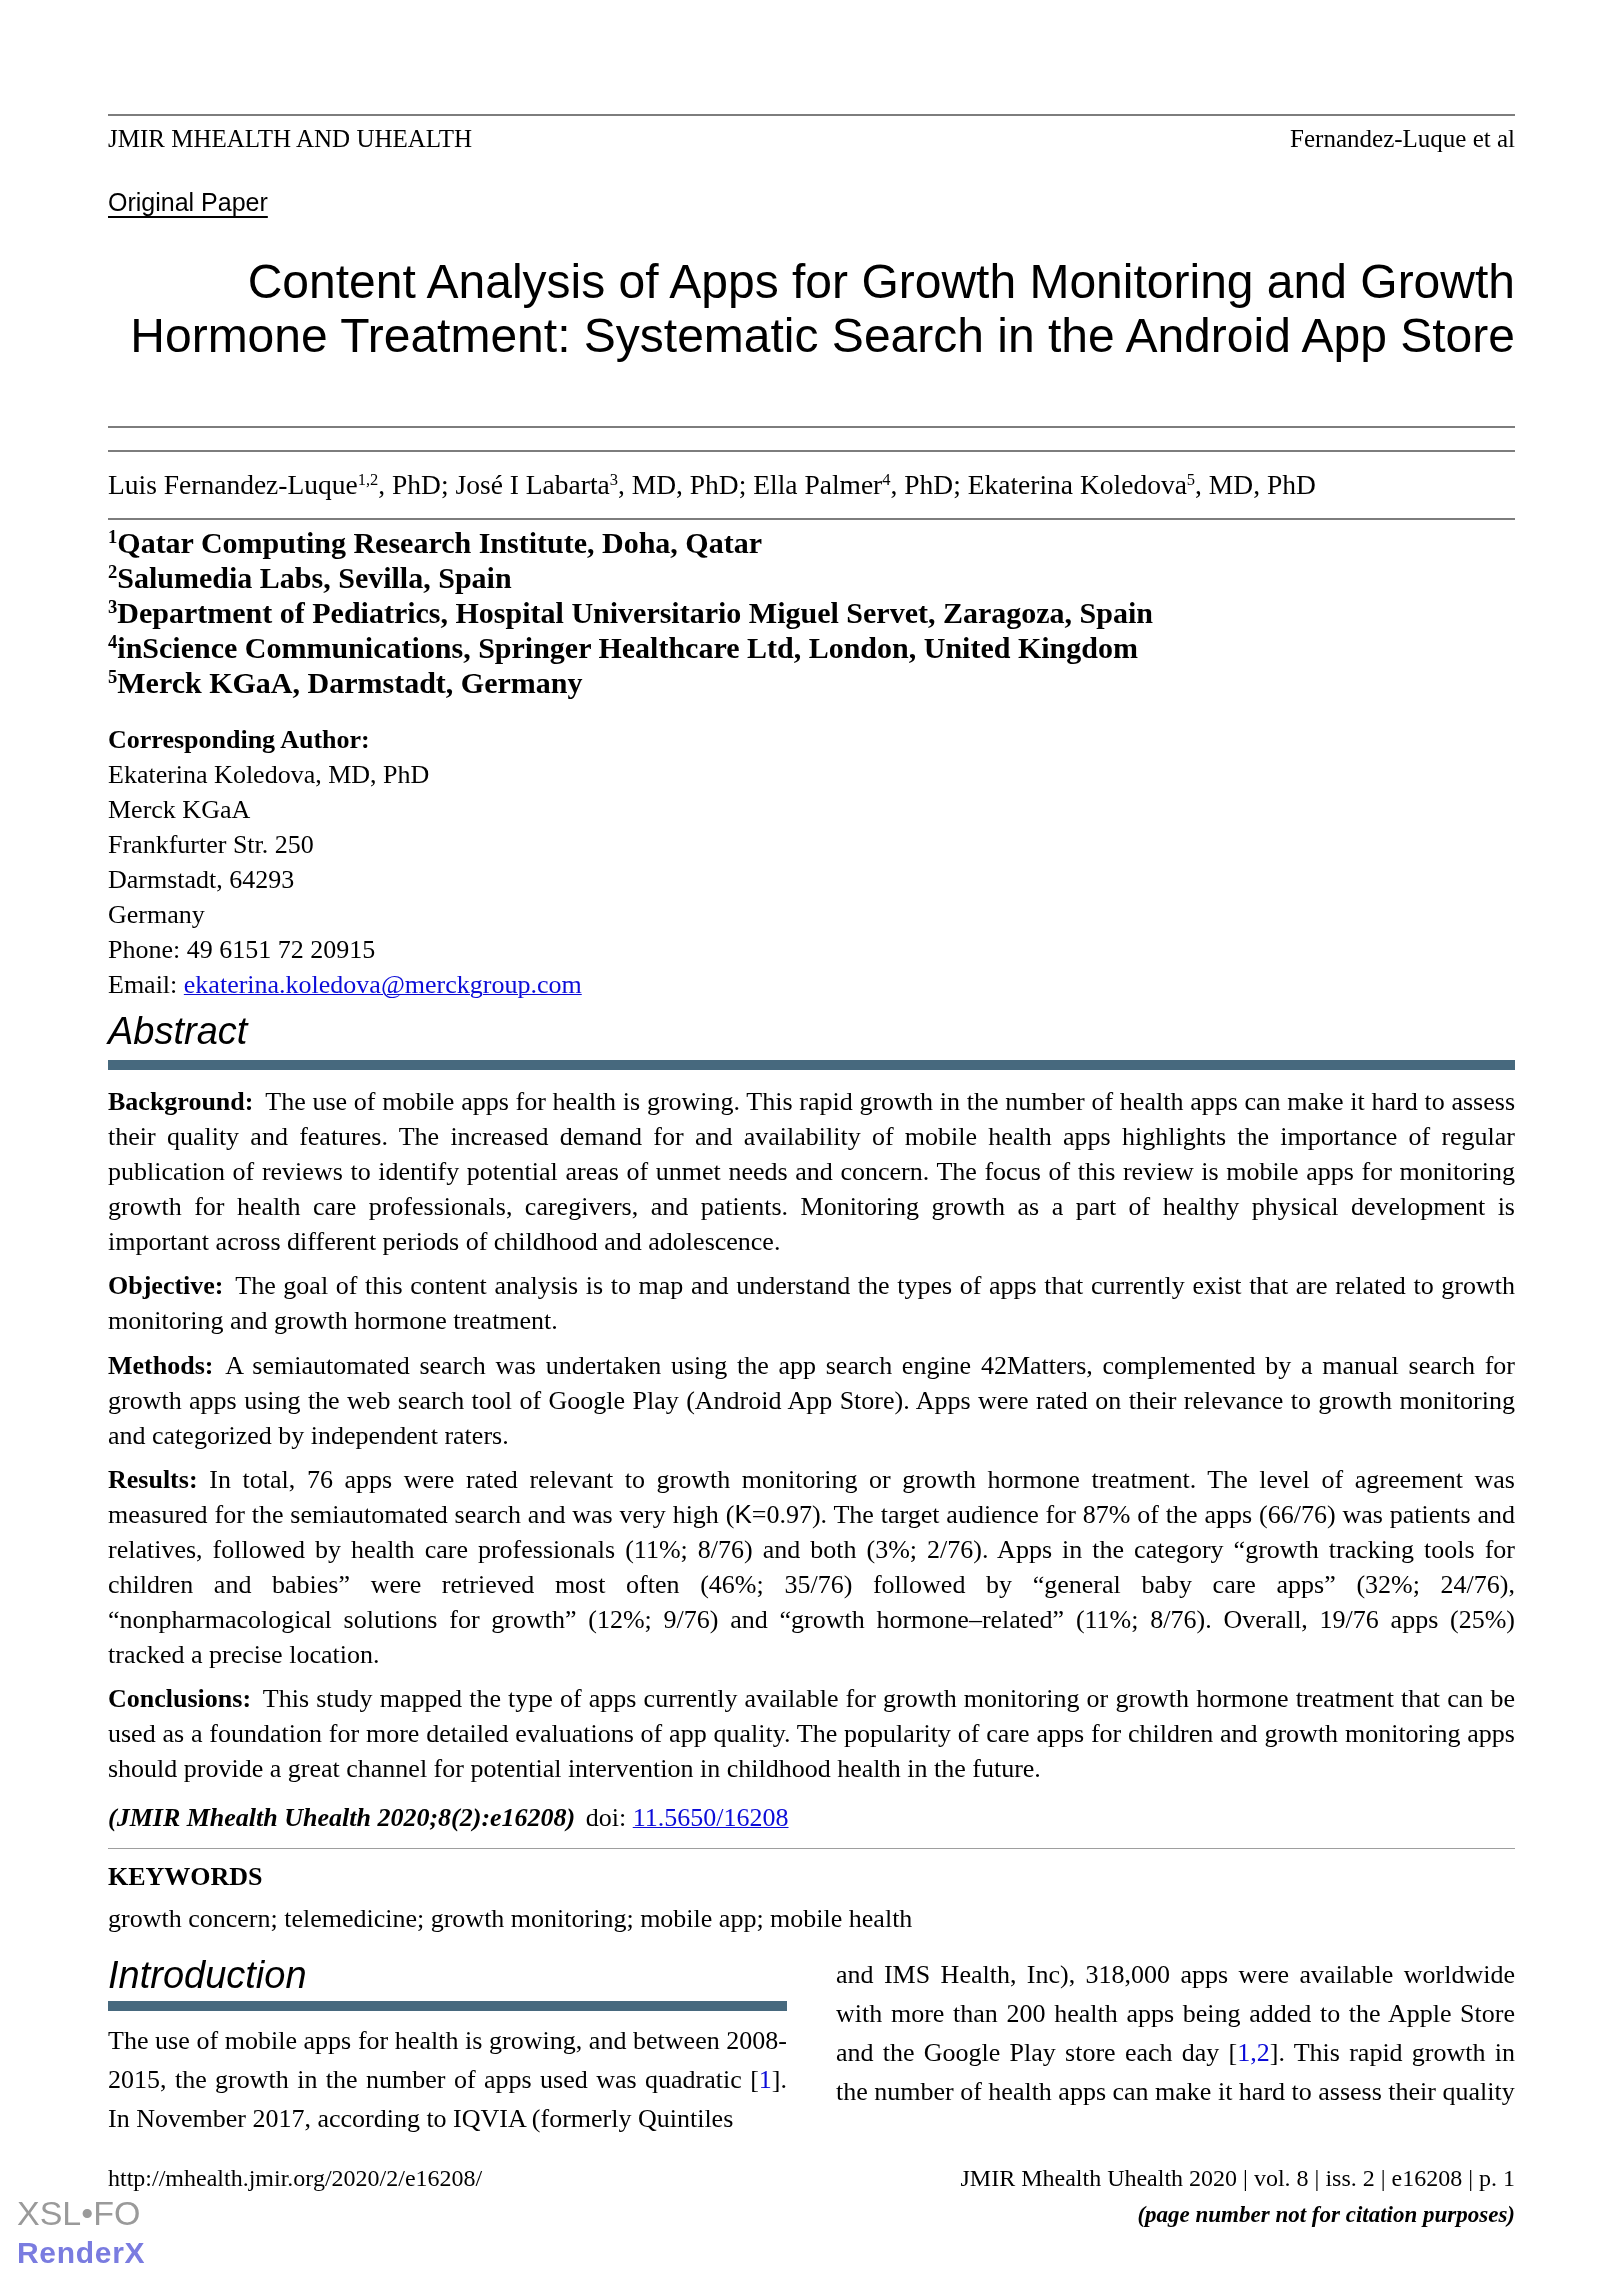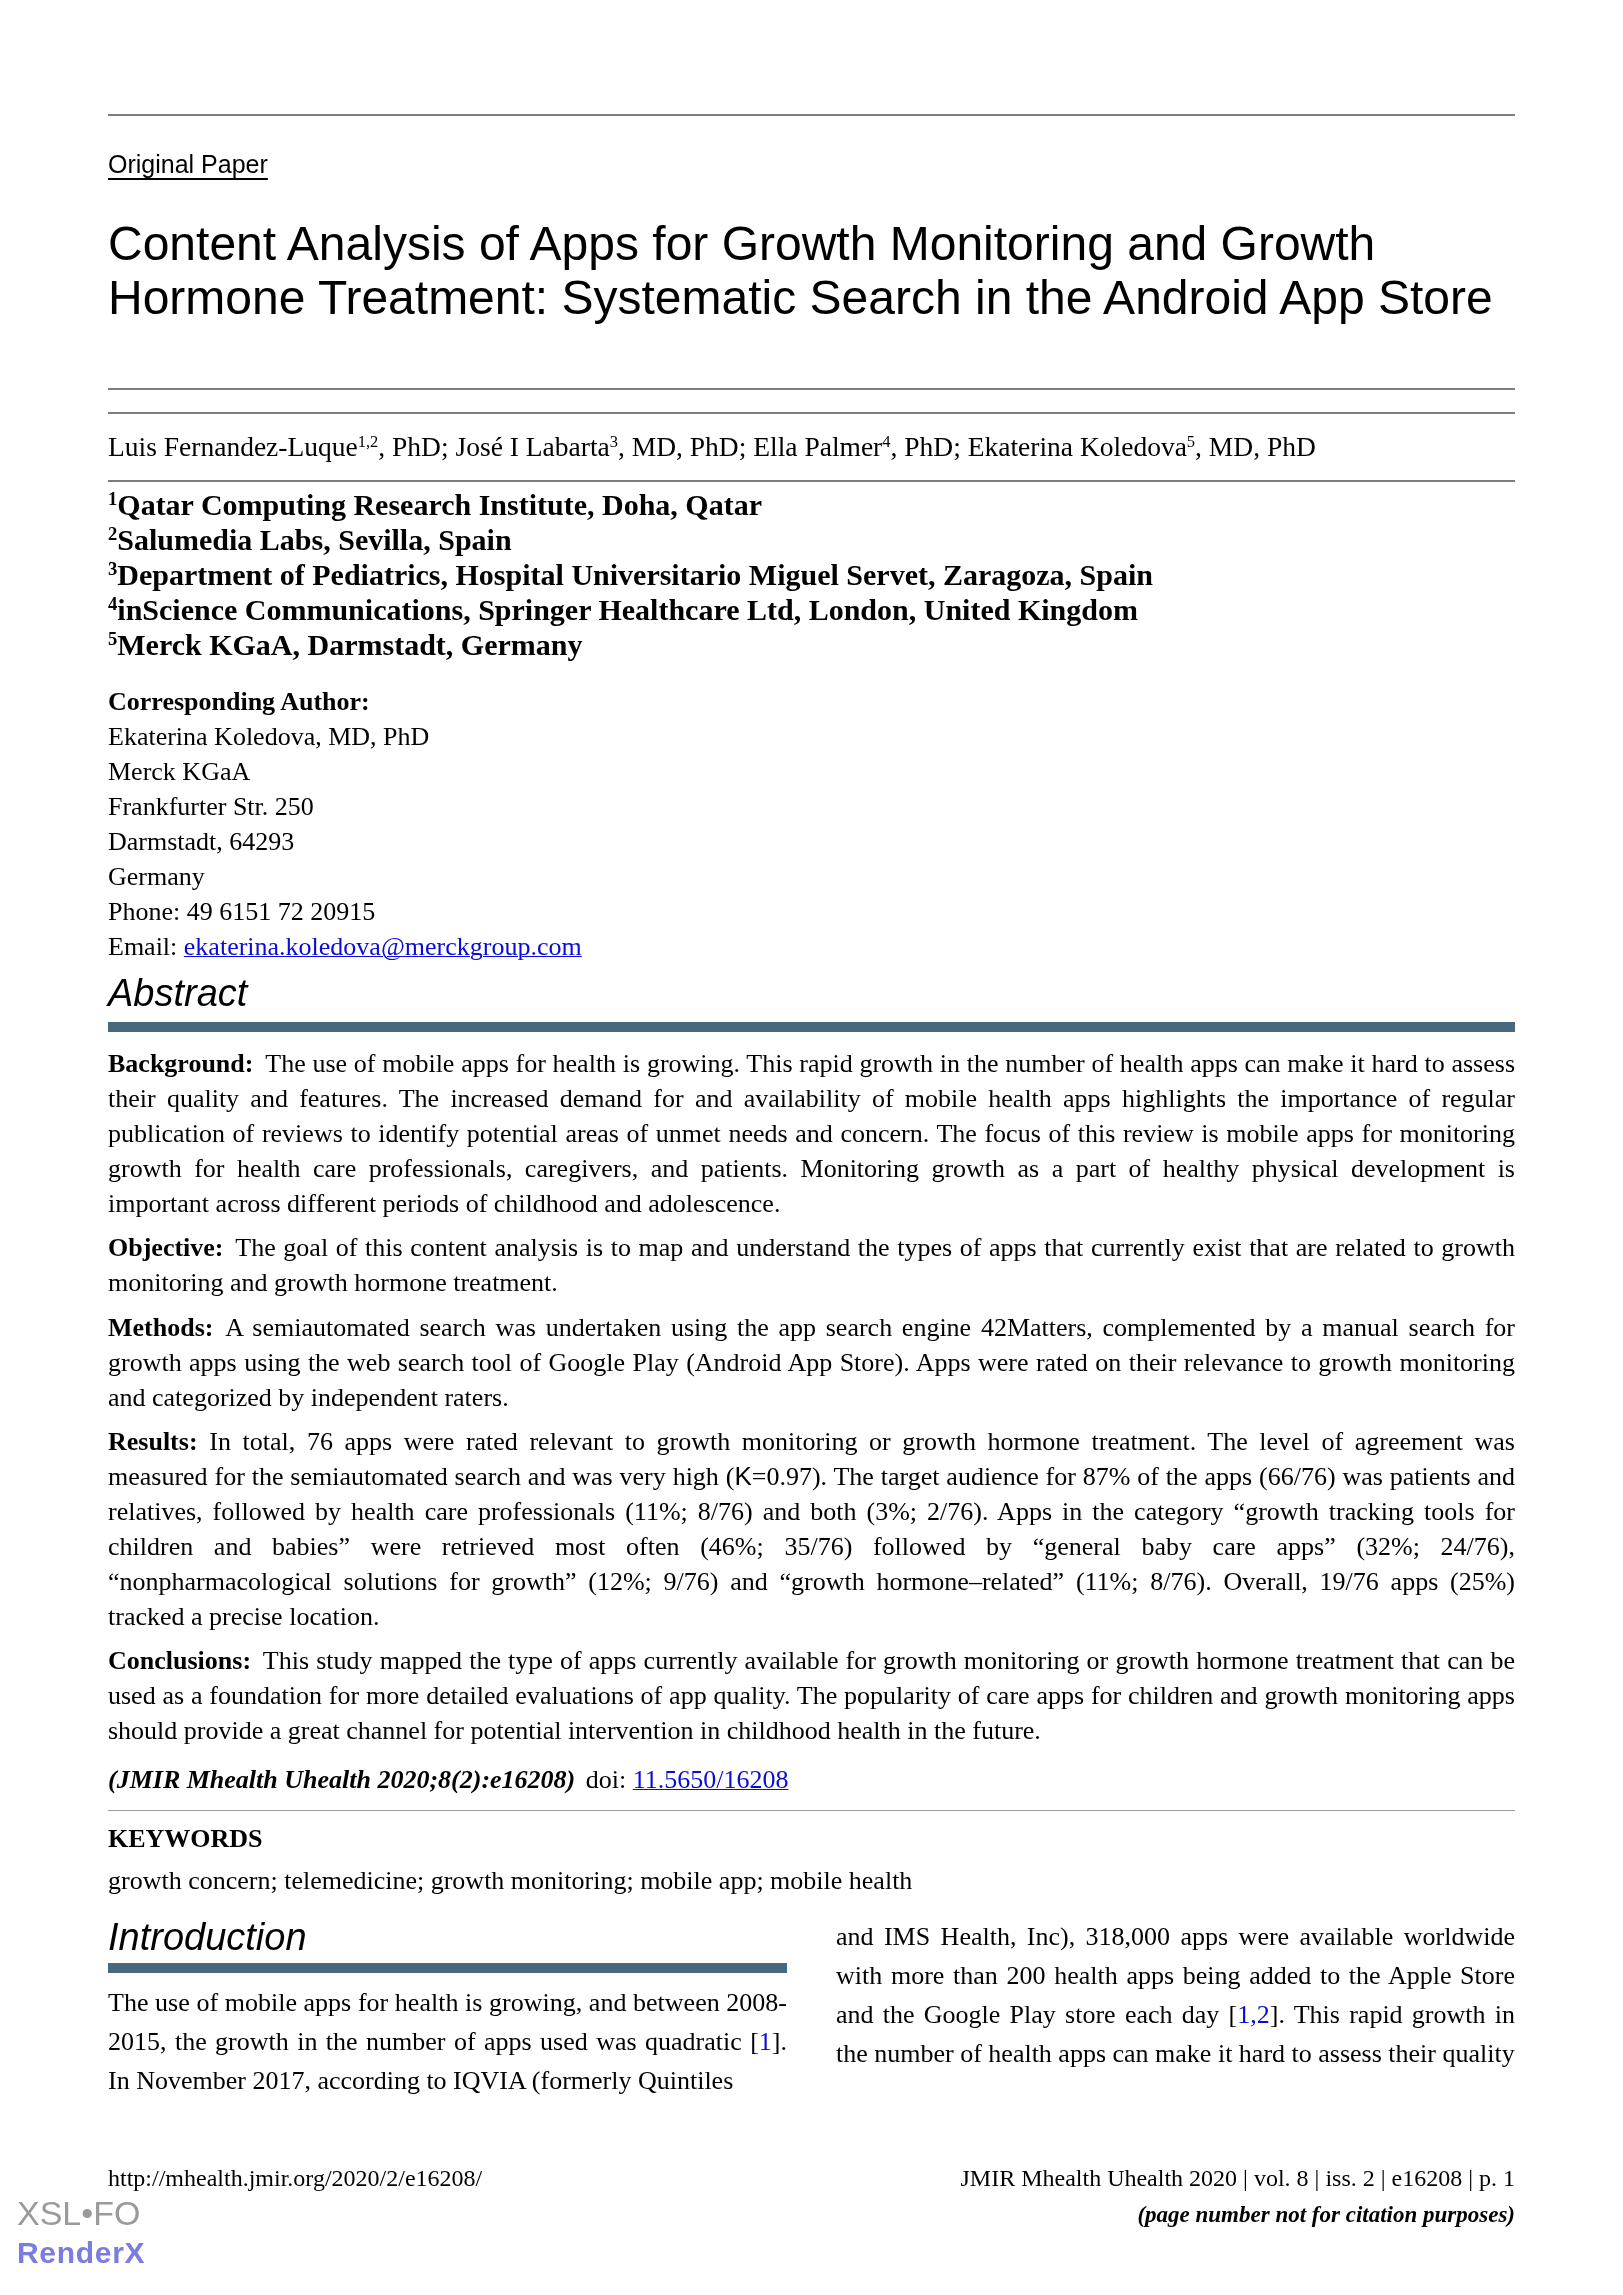--- a/index.html
+++ b/index.html
@@ -21,21 +21,21 @@
 
   .article-type{
     display:inline-block;margin-top:33px;
     font-family:"Liberation Sans",sans-serif;font-size:25px;line-height:30px;
     text-decoration:underline;text-underline-offset:4.6px;text-decoration-thickness:2px;
   }
 
   .title{
     margin-top:38px;
     font-family:"Liberation Sans",sans-serif;
-    font-size:48px;line-height:54px;font-weight:400;
+    font-size:48px;line-height:54px;font-weight:400;text-align:right;
   }
 
   .rule-a{margin-top:63px;}
   .rule-b{margin-top:22px;}
   .authors{margin-top:14.4px;font-size:27.5px;line-height:37px;}
   .sup{font-size:0.6em;position:relative;top:-0.55em;line-height:0;}
   .rule-c{margin-top:14.4px;}
 
   .affiliations{margin-top:5.2px;font-size:30px;line-height:35px;font-weight:bold;}
   .affiliations .sup{font-size:0.62em;}
@@ -79,20 +79,24 @@
   .logo-x{font-size:34px;line-height:38px;color:#9a9a9a;letter-spacing:0px;}
   .logo-r{font-size:30px;line-height:31px;font-weight:700;color:#7a7ce0;margin-top:5.2px;letter-spacing:0.7px;}
 </style>
 </head>
 <body>
 
 <div class="page">
 
   <hr class="rule top-rule">
 
+  <div class="header-row">
+    <span>JMIR MHEALTH AND UHEALTH</span>
+    <span>Fernandez-Luque et al</span>
+  </div>
 
   <div>
     <span class="article-type">Original Paper</span>
   </div>
 
   <h1 class="title" style="margin-bottom:0;">Content Analysis of Apps for Growth Monitoring and Growth Hormone Treatment: Systematic Search in the Android App Store</h1>
 
   <hr class="rule rule-a">
   <hr class="rule rule-b">
 

